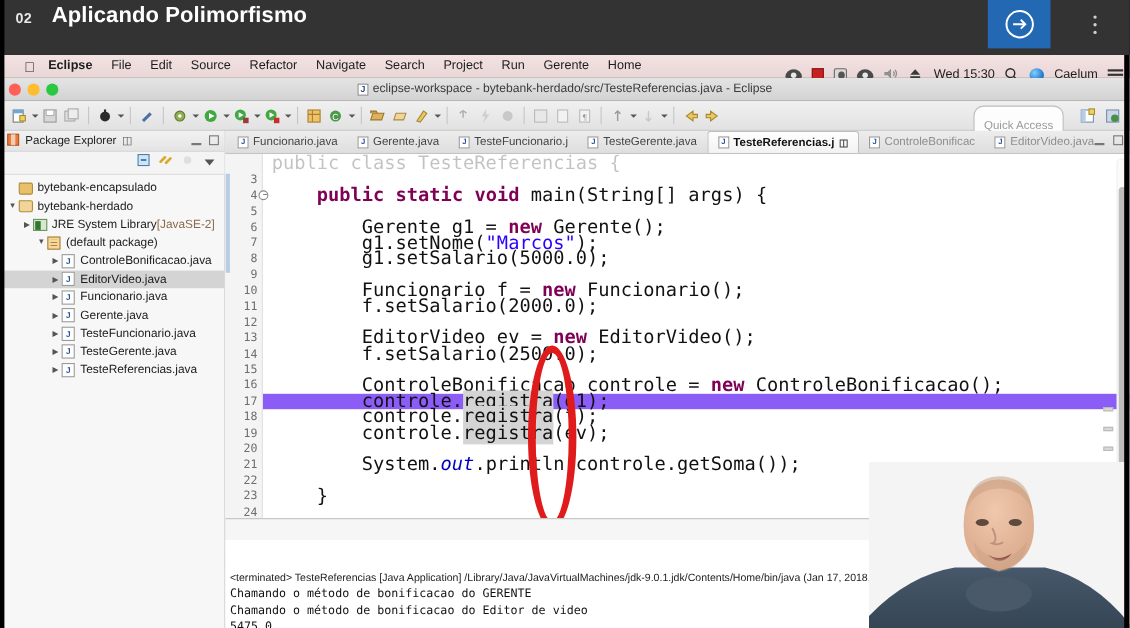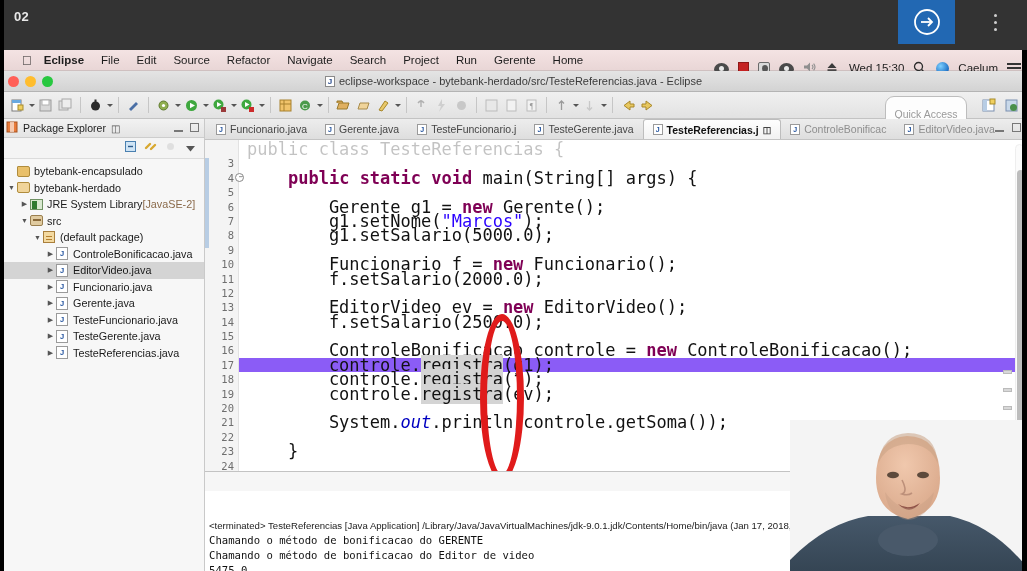--- a/index.html
+++ b/index.html
@@ -233,20 +233,21 @@
   .edge-l { position:absolute; left:0; top:0; width:4px; height:571px; background:#000; z-index:90;}
   .edge-r { position:absolute; right:0; top:50px; width:5px; height:521px; background:#000; z-index:90;}
 </style>
 </head>
 <body>
 
 <div id="root">
 
   <div class="course-bar">
     <div class="course-num">02</div>
+    <div class="course-title">Aplicando Polimorfismo</div>
 
     <div class="next-btn">
       <span>
         <svg width="30" height="30" viewBox="0 0 30 30">
           <circle cx="15" cy="15" r="12" fill="none" stroke="#ffffff" stroke-width="1.8"></circle>
           <line x1="9" y1="15" x2="20" y2="15" stroke="#ffffff" stroke-width="1.8"></line>
           <polyline points="16,11 20,15 16,19" fill="none" stroke="#ffffff" stroke-width="1.8"></polyline>
         </svg>
       </span>
     </div>
@@ -552,27 +553,20 @@
               <span class="tlabel">bytebank-herdado</span>
             </div>
             <div class="tnode" style="padding-left: 19px;">
               <span class="twist">▶</span>
               <span class="ticon">
                 <span class="libicon"></span>
               </span>
               <span class="tlabel">JRE System Library</span> 
               <span class="tdim">[JavaSE-2]</span>
             </div>
-            <div class="tnode" style="padding-left: 19px;">
-              <span class="twist">▼</span>
-              <span class="ticon">
-                <span class="srcicon"></span>
-              </span>
-              <span class="tlabel">src</span>
-            </div>
             <div class="tnode" style="padding-left: 32px;">
               <span class="twist">▼</span>
               <span class="ticon">
                 <span class="pkgicon"></span>
               </span>
               <span class="tlabel">(default package)</span>
             </div>
             <div class="tnode" style="padding-left: 45px;">
               <span class="twist">▶</span>
               <span class="ticon">

